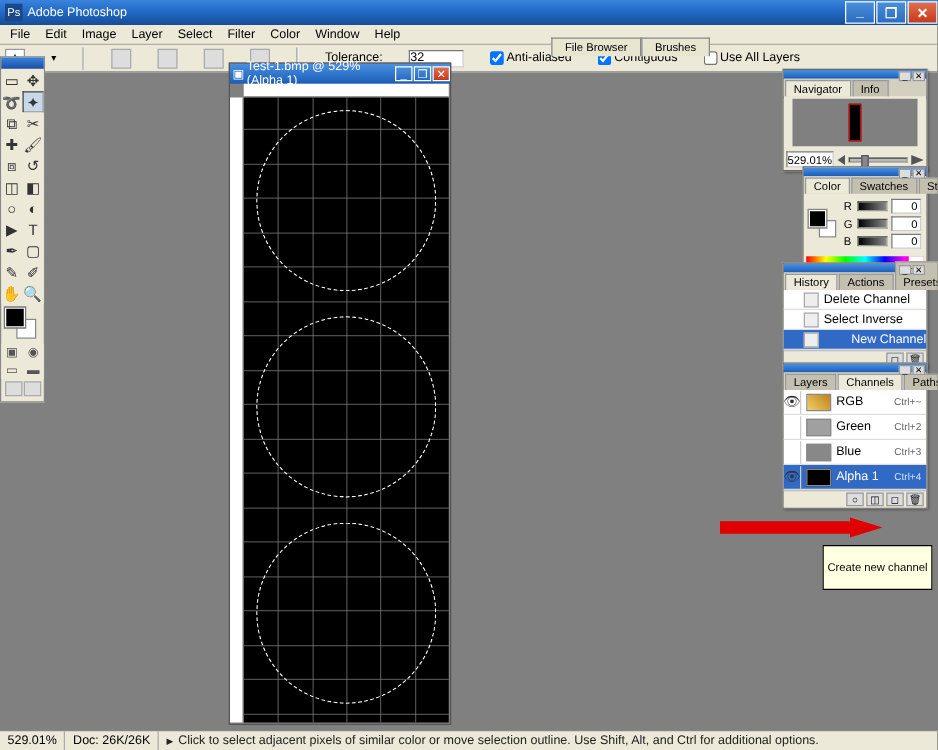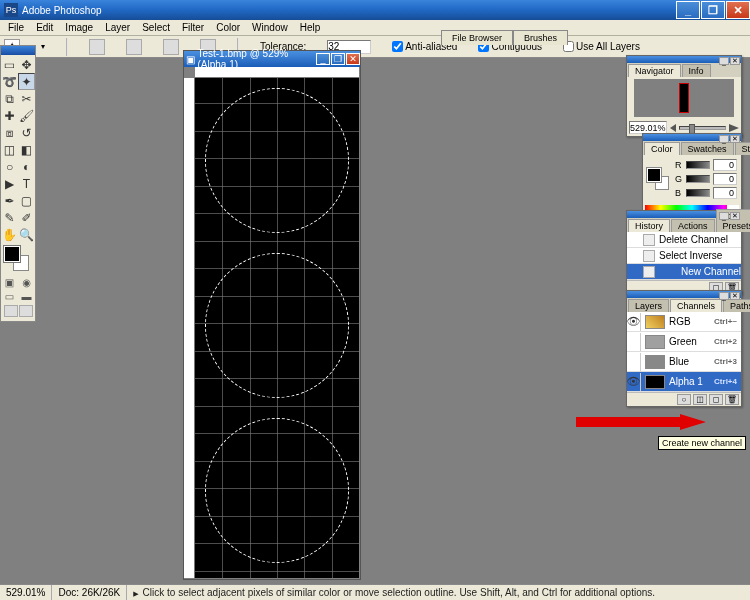--- a/index.html
+++ b/index.html
@@ -102,36 +102,36 @@
 .history-item.active { background: #316ac5; color: white; justify-content: space-between; }
 
 
 .channels-body { background: #fff; max-height: 112px; }
 .chan-row { display: flex; align-items: center; height: 20px; border-bottom: 1px solid #ddd; font-size: 9px; cursor:pointer; }
 .chan-row.active { background: #316ac5; color: white; }
 .chan-row.active .chan-short{color:#d0e0ff;}
 .chan-eye { width: 14px; height: 18px; border-right: 1px solid #ccc; display: flex; align-items: center; justify-content: center; font-size: 11px; color:#333;}
 .chan-thumb { width: 20px; height: 14px; margin: 0 4px; border: 1px solid #888; }
 .chan-name { flex: 1; }
-.chan-short { margin-right: 4px; color: #666; font-size:8px;font-weight:bold;}
+.chan-short { margin-right: 4px; color: #666; font-size:8px;}
 .panel-footer { height: 14px; background: #ece9d8; border-top: 1px solid #bbb; display: flex; justify-content: flex-end; align-items: center; gap: 2px; padding-right: 2px; }
 .panel-footer .fbtn { width: 14px; height: 11px; border: 1px solid #999; background: #ddd; font-size:8px;display:flex;align-items:center;justify-content:center;}
 
 
 .statusbar { position: absolute; left: 0; right: 0; bottom: 0; height: 16px; background: #ece9d8; border-top: 1px solid #888; display: flex; align-items: center; font-size: 9px; }
 .statusbar .cell { padding: 0 6px; border-right: 1px solid #aaa; height: 100%; display: flex; align-items: center; }
 .statusbar .hint { padding-left: 6px; color: #222; }
 .statusbar .hint::before { content: '▶'; margin-right: 4px; font-size:7px;}
 
 
 .red-arrow { position: absolute; left: 576px; top: 414px; width: 130px; height: 16px; pointer-events:none; }
 .red-arrow .shaft { position: absolute; left: 0; top: 3px; width: 104px; height: 10px; background: #e00000; }
 .red-arrow .head { position: absolute; right: 0; top: 0; width: 0; height: 0; border-top: 8px solid transparent; border-bottom: 8px solid transparent; border-left: 26px solid #e00000; }
 
-.tooltip { position: absolute; background: #ffffe1; border: 1px solid #000; padding: 1px 3px; font-size: 9px; }
+.tooltip { position: absolute; background: #ffffe1; border: 1px solid #000; padding: 12px 3px; font-size: 9px; }
 </style>
 </head>
 <body>
 
 <div class="titlebar">
   <span class="title-icon">Ps</span>
   <span>Adobe Photoshop</span>
   <div class="win-controls">
     <div class="win-btn min">_</div>
     <div class="win-btn max">❐</div>

